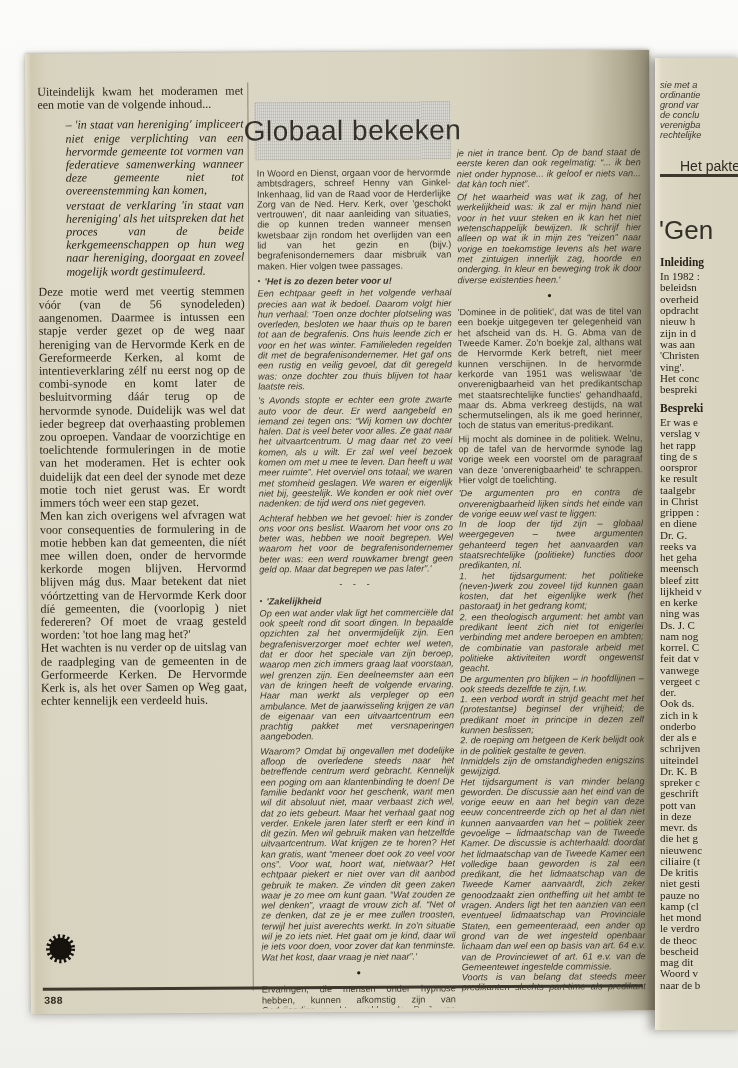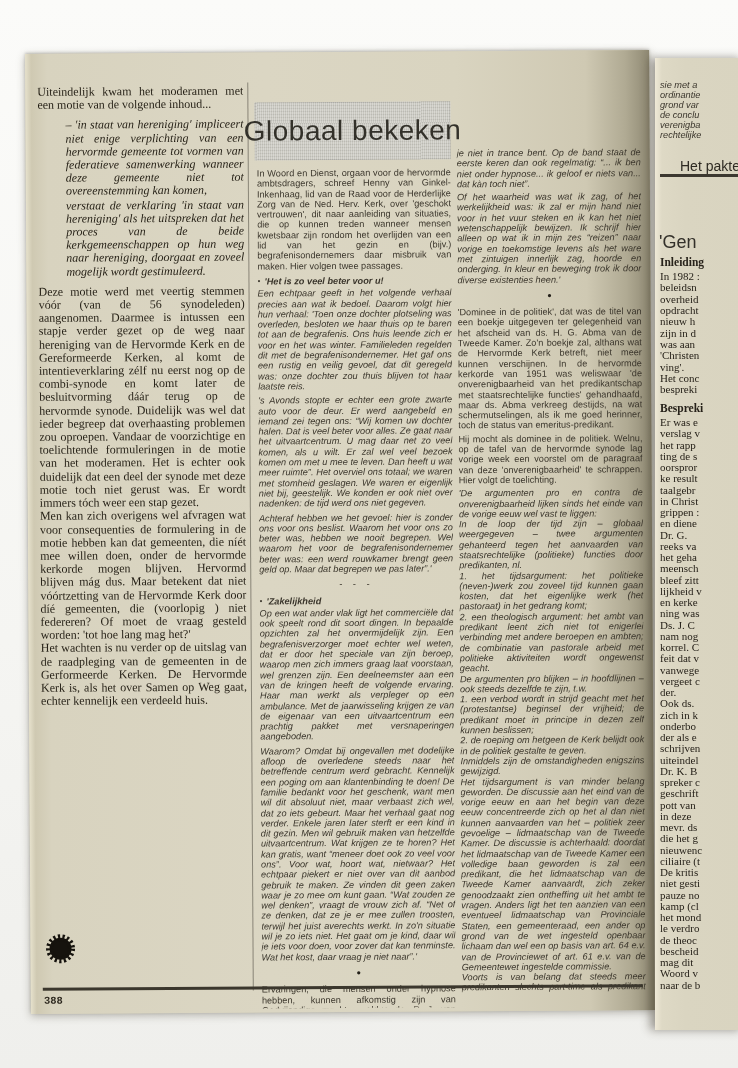--- a/index.html
+++ b/index.html
@@ -65,21 +65,21 @@
     background:linear-gradient(90deg,#efe9d7 0px,#ded9c5 7px,#dad5c1 30px,#d9d4c0 90px);
     box-shadow:-5px 0 9px rgba(50,45,30,.45);
     overflow:hidden;
   }
   .rp-italic{
     position:absolute;left:5px;top:22px;width:110px;
     font-style:italic;font-size:9.2px;line-height:10.1px;color:#3a352c;white-space:pre-line;
   }
   .rp-boxlabel{position:absolute;left:5px;top:100px;font-size:14px;color:#2e2a22;margin-left:20px;}
   .rp-boxrule{position:absolute;left:5px;top:116px;width:90px;height:2.5px;background:#3c3830;}
-  .rp-heading{position:absolute;left:4px;top:170px;font-size:18px;line-height:28px;color:#33302a;white-space:nowrap;}
+  .rp-heading{position:absolute;left:4px;top:158px;font-size:26px;line-height:28px;color:#33302a;white-space:nowrap;}
   .rp-serif{font-family:"Liberation Serif",serif;color:#27221a;white-space:pre-line;position:absolute;left:5px;width:100px;}
   .rp-label{font-weight:bold;font-size:11.5px;line-height:12px;}
   .rp-inleiding-label{top:198px;}
   .rp-inleiding{top:213px;font-size:11px;line-height:11.35px;}
   .rp-bespreking-label{top:344px;}
   .rp-bespreking{top:359px;font-size:11px;line-height:11.25px;height:575px;overflow:hidden;}
 </style>
 </head>
 <body>
 
@@ -98,21 +98,21 @@
   </div>
 
   <div class="v-rule"></div>
 
   <div class="feature-box">
     <span class="feature-title">Globaal bekeken</span>
   </div>
 
   <div class="col-sans col2">
     <p>In Woord en Dienst, orgaan voor de hervormde ambtsdragers, schreef Henny van Ginkel-Inkenhaag, lid van de Raad voor de Herderlijke Zorg van de Ned. Herv. Kerk, over 'geschokt vertrouwen', dit naar aanleiding van situaties, die op kunnen treden wanneer mensen kwetsbaar zijn rondom het overlijden van een lid van het gezin en (bijv.) begrafenisondernemers daar misbruik van maken. Hier volgen twee passages.</p>
-    <p class="sec-head"><span class="head-bullet">●</span><span>'Het is zo veel beter voor u!</span></p>
+    <p class="sec-head"><span class="head-bullet">●</span><span>'Het is zo dezen beter voor u!</span></p>
     <p class="italic">Een echtpaar geeft in het volgende verhaal precies aan wat ik bedoel. Daarom volgt hier hun verhaal: 'Toen onze dochter plotseling was overleden, besloten we haar thuis op te baren tot aan de begrafenis. Ons huis leende zich er voor en het was winter. Familieleden regelden dit met de begrafenisondernemer. Het gaf ons een rustig en veilig gevoel, dat dit geregeld was: onze dochter zou thuis blijven tot haar laatste reis.</p>
     <p class="italic">'s Avonds stopte er echter een grote zwarte auto voor de deur. Er werd aangebeld en iemand zei tegen ons: “Wij komen uw dochter halen. Dat is veel beter voor alles. Ze gaat naar het uitvaartcentrum. U mag daar net zo veel komen, als u wilt. Er zal wel veel bezoek komen om met u mee te leven. Dan heeft u wat meer ruimte”. Het overviel ons totaal; we waren met stomheid geslagen. We waren er eigenlijk niet bij, geestelijk. We konden er ook niet over nadenken: de tijd werd ons niet gegeven.</p>
     <p class="italic">Achteraf hebben we het gevoel: hier is zonder ons voor ons beslist. Waarom het voor ons zo beter was, hebben we nooit begrepen. Wel waarom het voor de begrafenisondernemer beter was: een werd rouwkamer brengt geen geld op. Maar dat begrepen we pas later”.'</p>
     <p class="center-divider">- - -</p>
     <p class="sec-head"><span class="head-bullet">●</span><span>'Zakelijkheid</span></p>
     <p class="italic">Op een wat ander vlak ligt het commerciële dat ook speelt rond dit soort dingen. In bepaalde opzichten zal het onvermijdelijk zijn. Een begrafenisverzorger moet echter wel weten, dat er door het speciale van zijn beroep, waarop men zich immers graag laat voorstaan, wel grenzen zijn. Een deelneemster aan een van de kringen heeft de volgende ervaring. Haar man werkt als verpleger op een ambulance. Met de jaarwisseling krijgen ze van de eigenaar van een uitvaartcentrum een prachtig pakket met versnaperingen aangeboden.</p>
     <p class="italic">Waarom? Omdat bij ongevallen met dodelijke afloop de overledene steeds naar het betreffende centrum werd gebracht. Kennelijk een poging om aan klantenbinding te doen! De familie bedankt voor het geschenk, want men wil dit absoluut niet, maar verbaast zich wel, dat zo iets gebeurt. Maar het verhaal gaat nog verder. Enkele jaren later sterft er een kind in dit gezin. Men wil gebruik maken van hetzelfde uitvaartcentrum. Wat krijgen ze te horen? Het kan gratis, want “meneer doet ook zo veel voor ons”. Voor wat, hoort wat, nietwaar? Het echtpaar piekert er niet over van dit aanbod gebruik te maken. Ze vinden dit geen zaken waar je zo mee om kunt gaan. “Wat zouden ze wel denken”, vraagt de vrouw zich af. “Net of ze denken, dat ze je er mee zullen troosten, terwijl het juist averechts werkt. In zo'n situatie wil je zo iets niet. Het gaat om je kind, daar wil je iets voor doen, voor zover dat kan tenminste. Wat het kost, daar vraag je niet naar”.'</p>
     <p class="center-dot">●</p>
     <p>Ervaringen, die mensen onder hypnose hebben, kunnen afkomstig zijn van Godvijandige machten, aldus ds. P. J. van Kampen in Opbouw (Nederlands Gereformeerd). Hij reageert scherp kritisch op publicaties, waarin gewaagd wordt van mensen, die onder hypnose hun 'vorige leven' herkennen. Hier volgt zo'n (verwerpelijk) relaas van Emmy van Overeem in Elseviers Magazine, opgetekend in contact met een hypnotiseur.</p>
 

